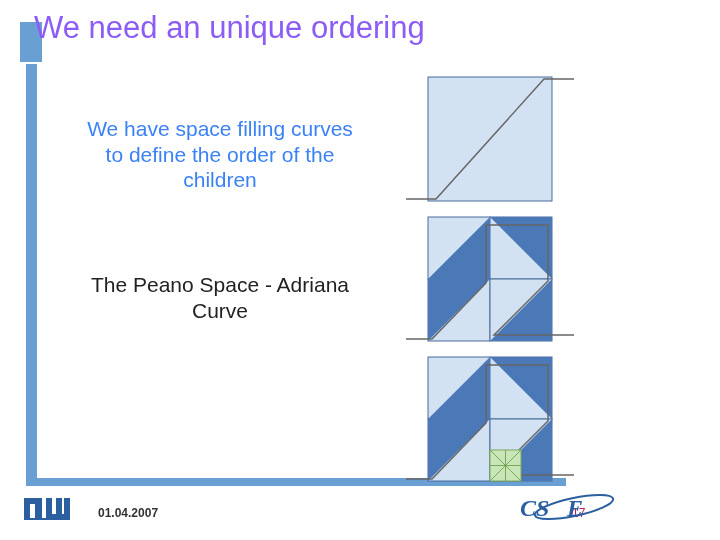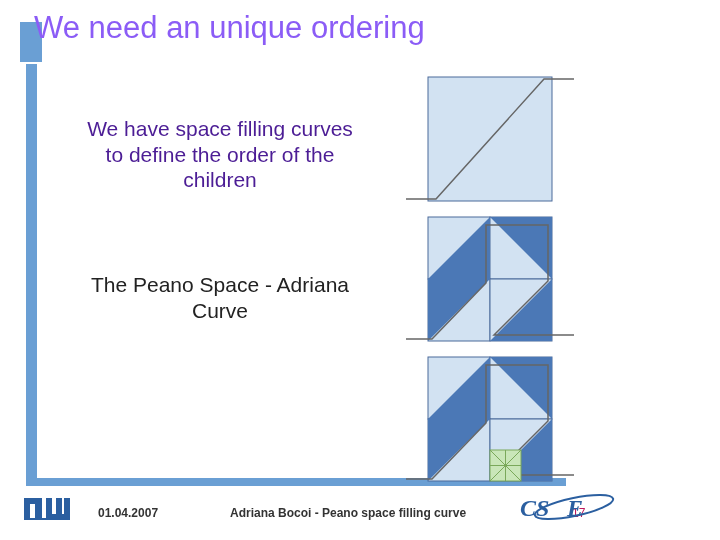--- a/index.html
+++ b/index.html
@@ -43,21 +43,21 @@
     height: 8px;
     background: #6a9fd4;
   }
   .text-block-1 {
     position: absolute;
     top: 116px;
     left: 80px;
     width: 280px;
     text-align: center;
     font-size: 21px;
-    color: #4c1d95;
+    color: #3b82f6;
     line-height: 1.22;
   }
   .text-block-2 {
     position: absolute;
     top: 272px;
     left: 75px;
     width: 290px;
     text-align: center;
     font-size: 21px;
     color: #222;
@@ -186,21 +186,20 @@
       <rect x="2" y="2" width="6" height="22" fill="#2b5fa0"></rect>
       <rect x="2" y="2" width="18" height="6" fill="#2b5fa0"></rect>
       <rect x="14" y="2" width="6" height="22" fill="#2b5fa0"></rect>
       <rect x="24" y="2" width="6" height="22" fill="#2b5fa0"></rect>
       <rect x="24" y="18" width="22" height="6" fill="#2b5fa0"></rect>
       <rect x="34" y="2" width="6" height="22" fill="#2b5fa0"></rect>
       <rect x="42" y="2" width="6" height="22" fill="#2b5fa0"></rect>
     </svg>
   </div>
   <div class="date">01.04.2007</div>
-  <div class="author">Adriana Bocoi - Peano space filling curve</div>
   <div class="page-num">17</div>
   <div class="cse-logo">
     <svg width="96" height="30" viewBox="0 0 96 30">
       <text x="0" y="24" font-family="Verdana" font-weight="bold" font-style="italic" font-size="24" fill="#2b5fa0">CS</text>
       <text x="47" y="24" font-family="Verdana" font-weight="bold" font-style="italic" font-size="24" fill="#2b5fa0">E</text>
       <ellipse cx="54" cy="15" rx="40" ry="9" fill="none" stroke="#2b5fa0" stroke-width="2" transform="rotate(-12 54 15)"></ellipse>
     </svg>
   </div>
 </div>
 

